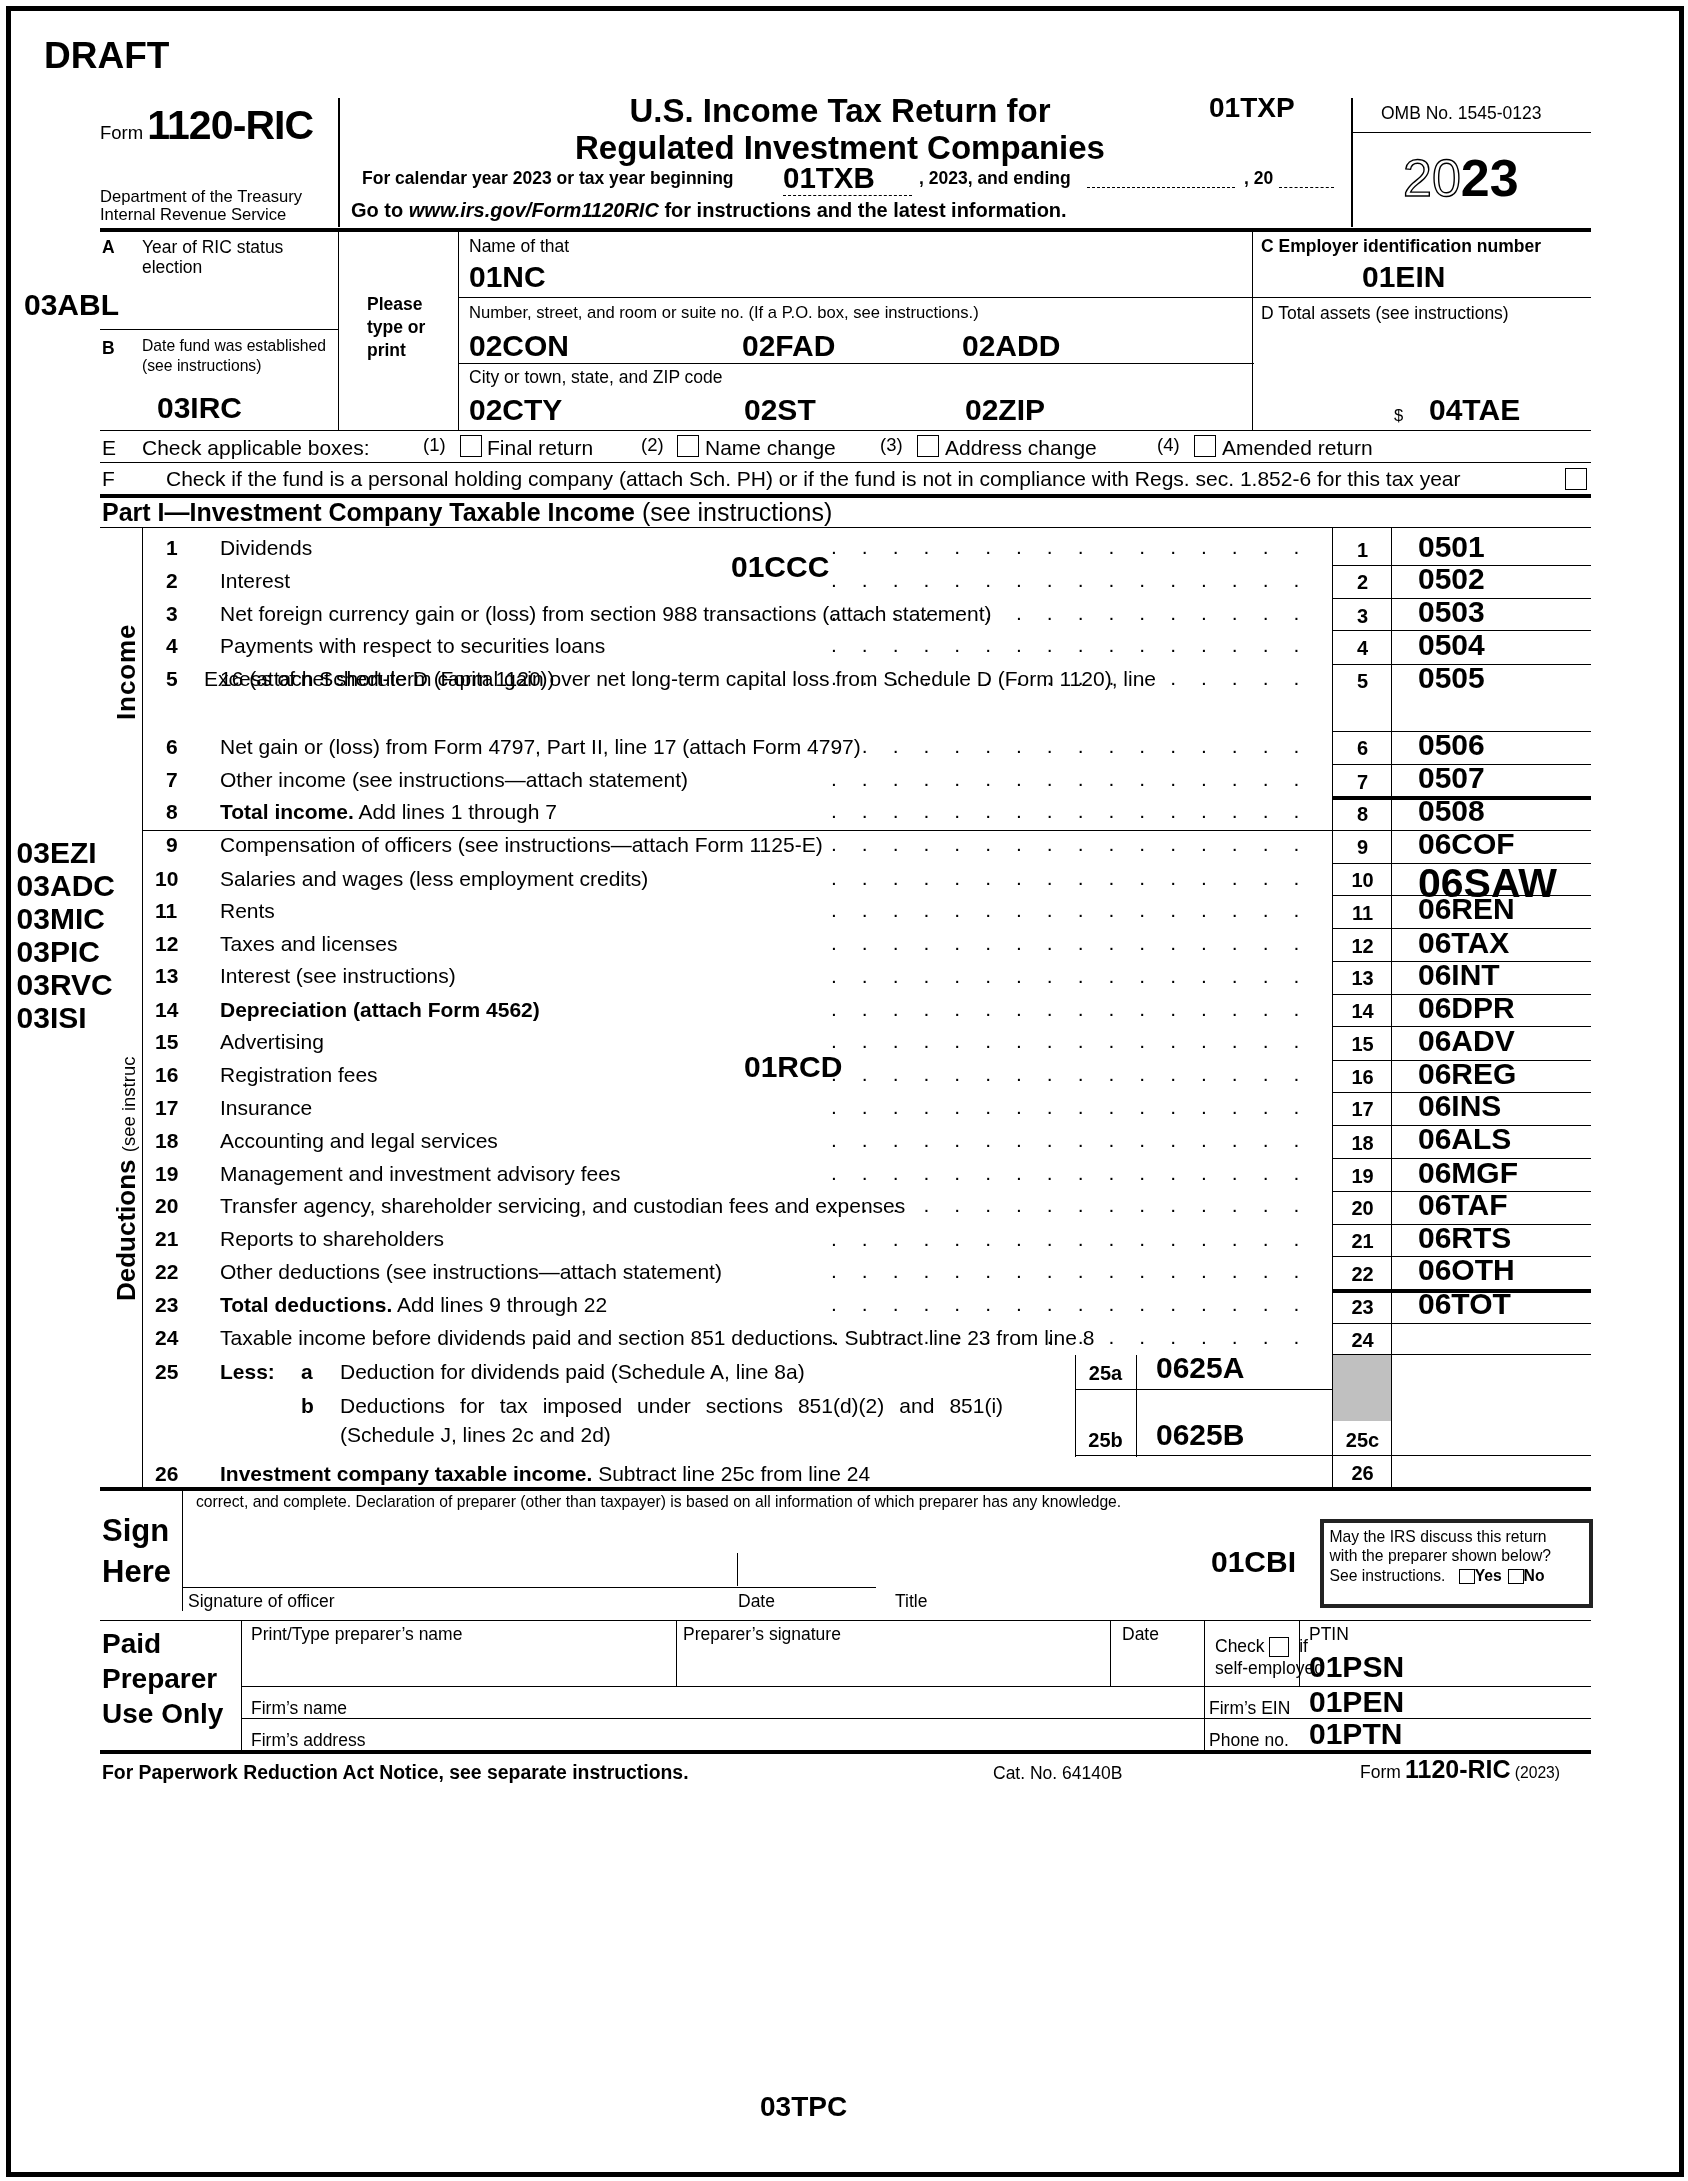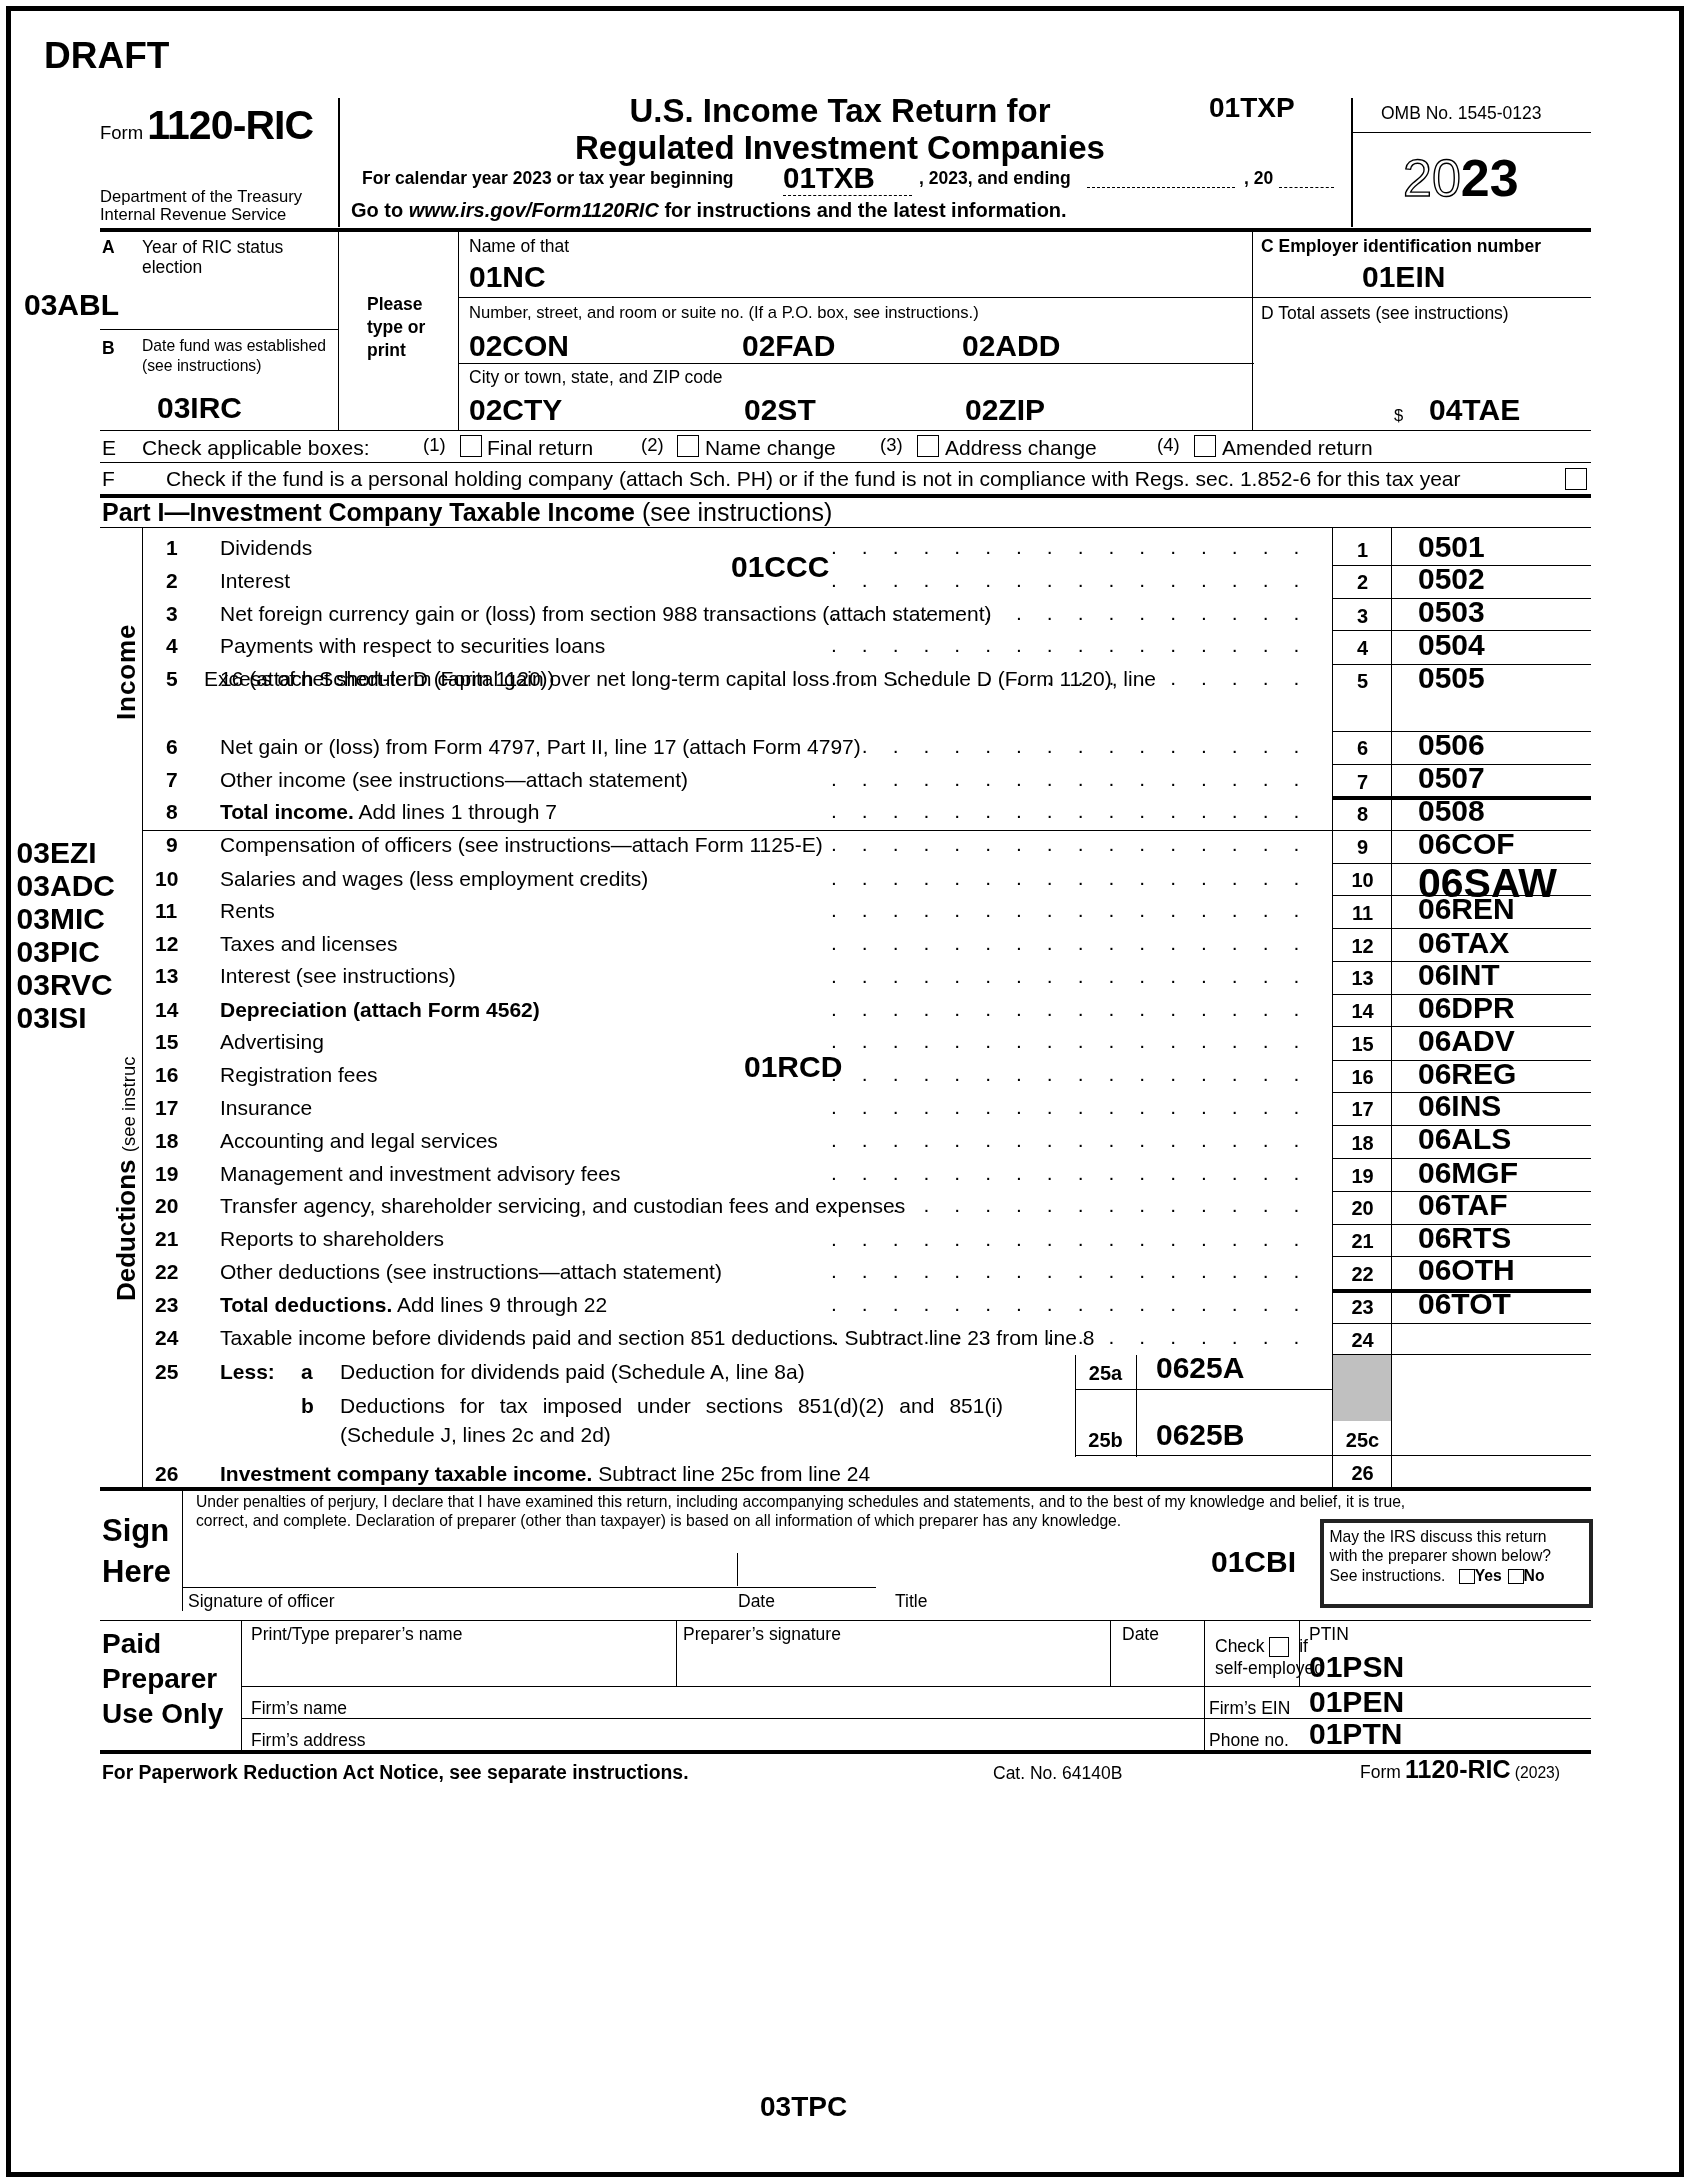--- a/index.html
+++ b/index.html
@@ -320,21 +320,20 @@
 </div>
 <div class="box-num" style="left:1335px;top:1462px;">26</div>
 <div class="hl" style="left:100px;top:1487px;width:1491px;height:3.7px;"></div>
 
 <div class="abs b" style="left:102px;top:1510px;font-size:31px;line-height:41px;">
   <div>Sign</div>
   <div>Here</div>
 </div>
 <div class="vl" style="left:182px;top:1491px;height:120px;"></div>
 <div class="abs" style="left:196px;top:1492px;font-size:15.7px;line-height:19.4px;white-space:nowrap;">
-  <div>Under penalties of perjury, I declare that I have examined this return, including accompanying schedules and statements, and to the best of my knowledge and belief, it is true,</div>
   <div>correct, and complete. Declaration of preparer (other than taxpayer) is based on all information of which preparer has any knowledge.</div>
 </div>
 <div class="vl" style="left:737px;top:1553px;height:33px;"></div>
 <div class="hl" style="left:182px;top:1587px;width:694px;"></div>
 <div class="abs" style="left:185px;top:1587px;width:552px;height:0;"></div>
 <div class="abs" style="left:188px;top:1591px;font-size:17.5px;">Signature of officer</div>
 <div class="abs" style="left:738px;top:1591px;font-size:17.5px;">Date</div>
 <div class="abs" style="left:895px;top:1591px;font-size:17.5px;">Title</div>
 <div class="abs b" style="left:1211px;top:1545px;font-size:30px;">01CBI</div>
 

